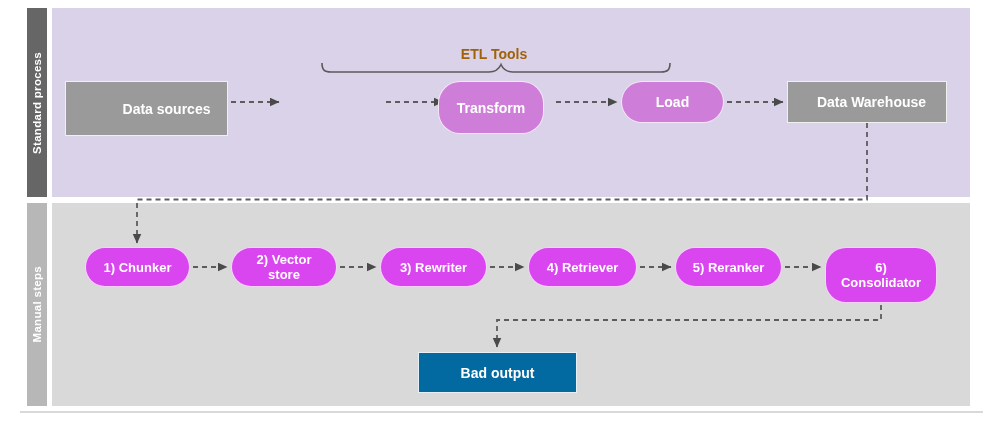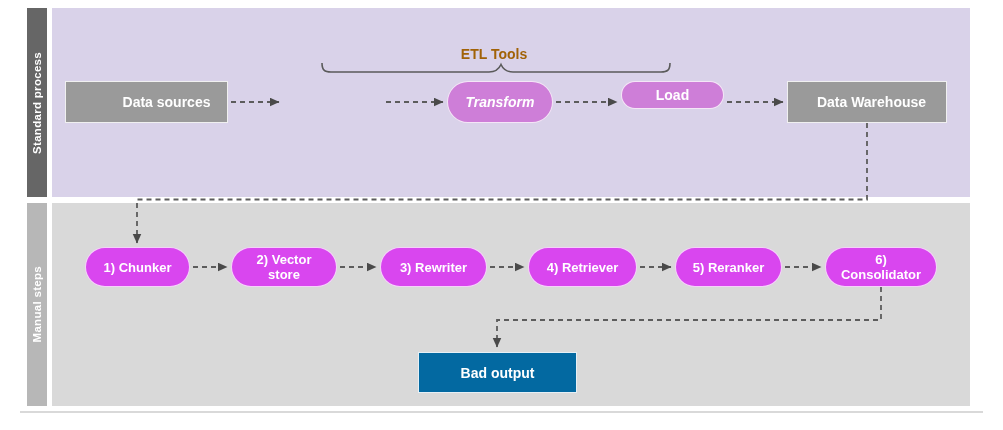--- a/index.html
+++ b/index.html
@@ -64,31 +64,31 @@
     border-radius: 21px;
     font-size: 13px;
     line-height: 15px;
     padding: 0 10px;
   }
   .yellow-node {
     background: #0369a1;
     border: 1.5px solid rgba(255,255,255,0.9);
     font-size: 14px;
   }
-  #node-data-sources   { left: 65px;  top: 81px;  width: 163px; height: 42px; padding-left: 40px; }
+  #node-data-sources   { left: 65px;  top: 81px;  width: 163px; height: 55px; padding-left: 40px; }
   #node-extract        { left: 283px; top: 81px;  width: 100px; height: 42px; }
-  #node-transform      { left: 447px; top: 81px;  width: 106px; height: 42px; font-style: italic; }
-  #node-load           { left: 621px; top: 81px;  width: 103px; height: 28px; }
+  #node-transform      { left: 438px; top: 81px;  width: 106px; height: 53px; }
+  #node-load           { left: 621px; top: 81px;  width: 103px; height: 42px; }
   #node-data-warehouse { left: 787px; top: 81px;  width: 160px; height: 42px; padding-left: 9px; }
   #node-chunker        { left: 85px;  top: 247px; width: 105px; height: 40px; }
   #node-vector-store   { left: 231px; top: 247px; width: 106px; height: 40px; }
   #node-rewriter       { left: 380px; top: 247px; width: 107px; height: 40px; }
   #node-retriever      { left: 528px; top: 247px; width: 109px; height: 40px; text-align: right; }
   #node-reranker       { left: 675px; top: 247px; width: 107px; height: 40px; }
-  #node-consolidator   { left: 825px; top: 247px; width: 112px; height: 40px; }
+  #node-consolidator   { left: 825px; top: 247px; width: 112px; height: 56px; }
   #node-bad-output     { left: 418px; top: 352px; width: 159px; height: 41px; }
   .etl-tools-label {
     position: absolute; left: 429px; top: 46px; width: 130px;
     text-align: center;
     color: #a16207; font-weight: bold; font-size: 14px;
     z-index: 2;
   }
   
   svg.overlay {
     position: absolute; left: 0; top: 0;

